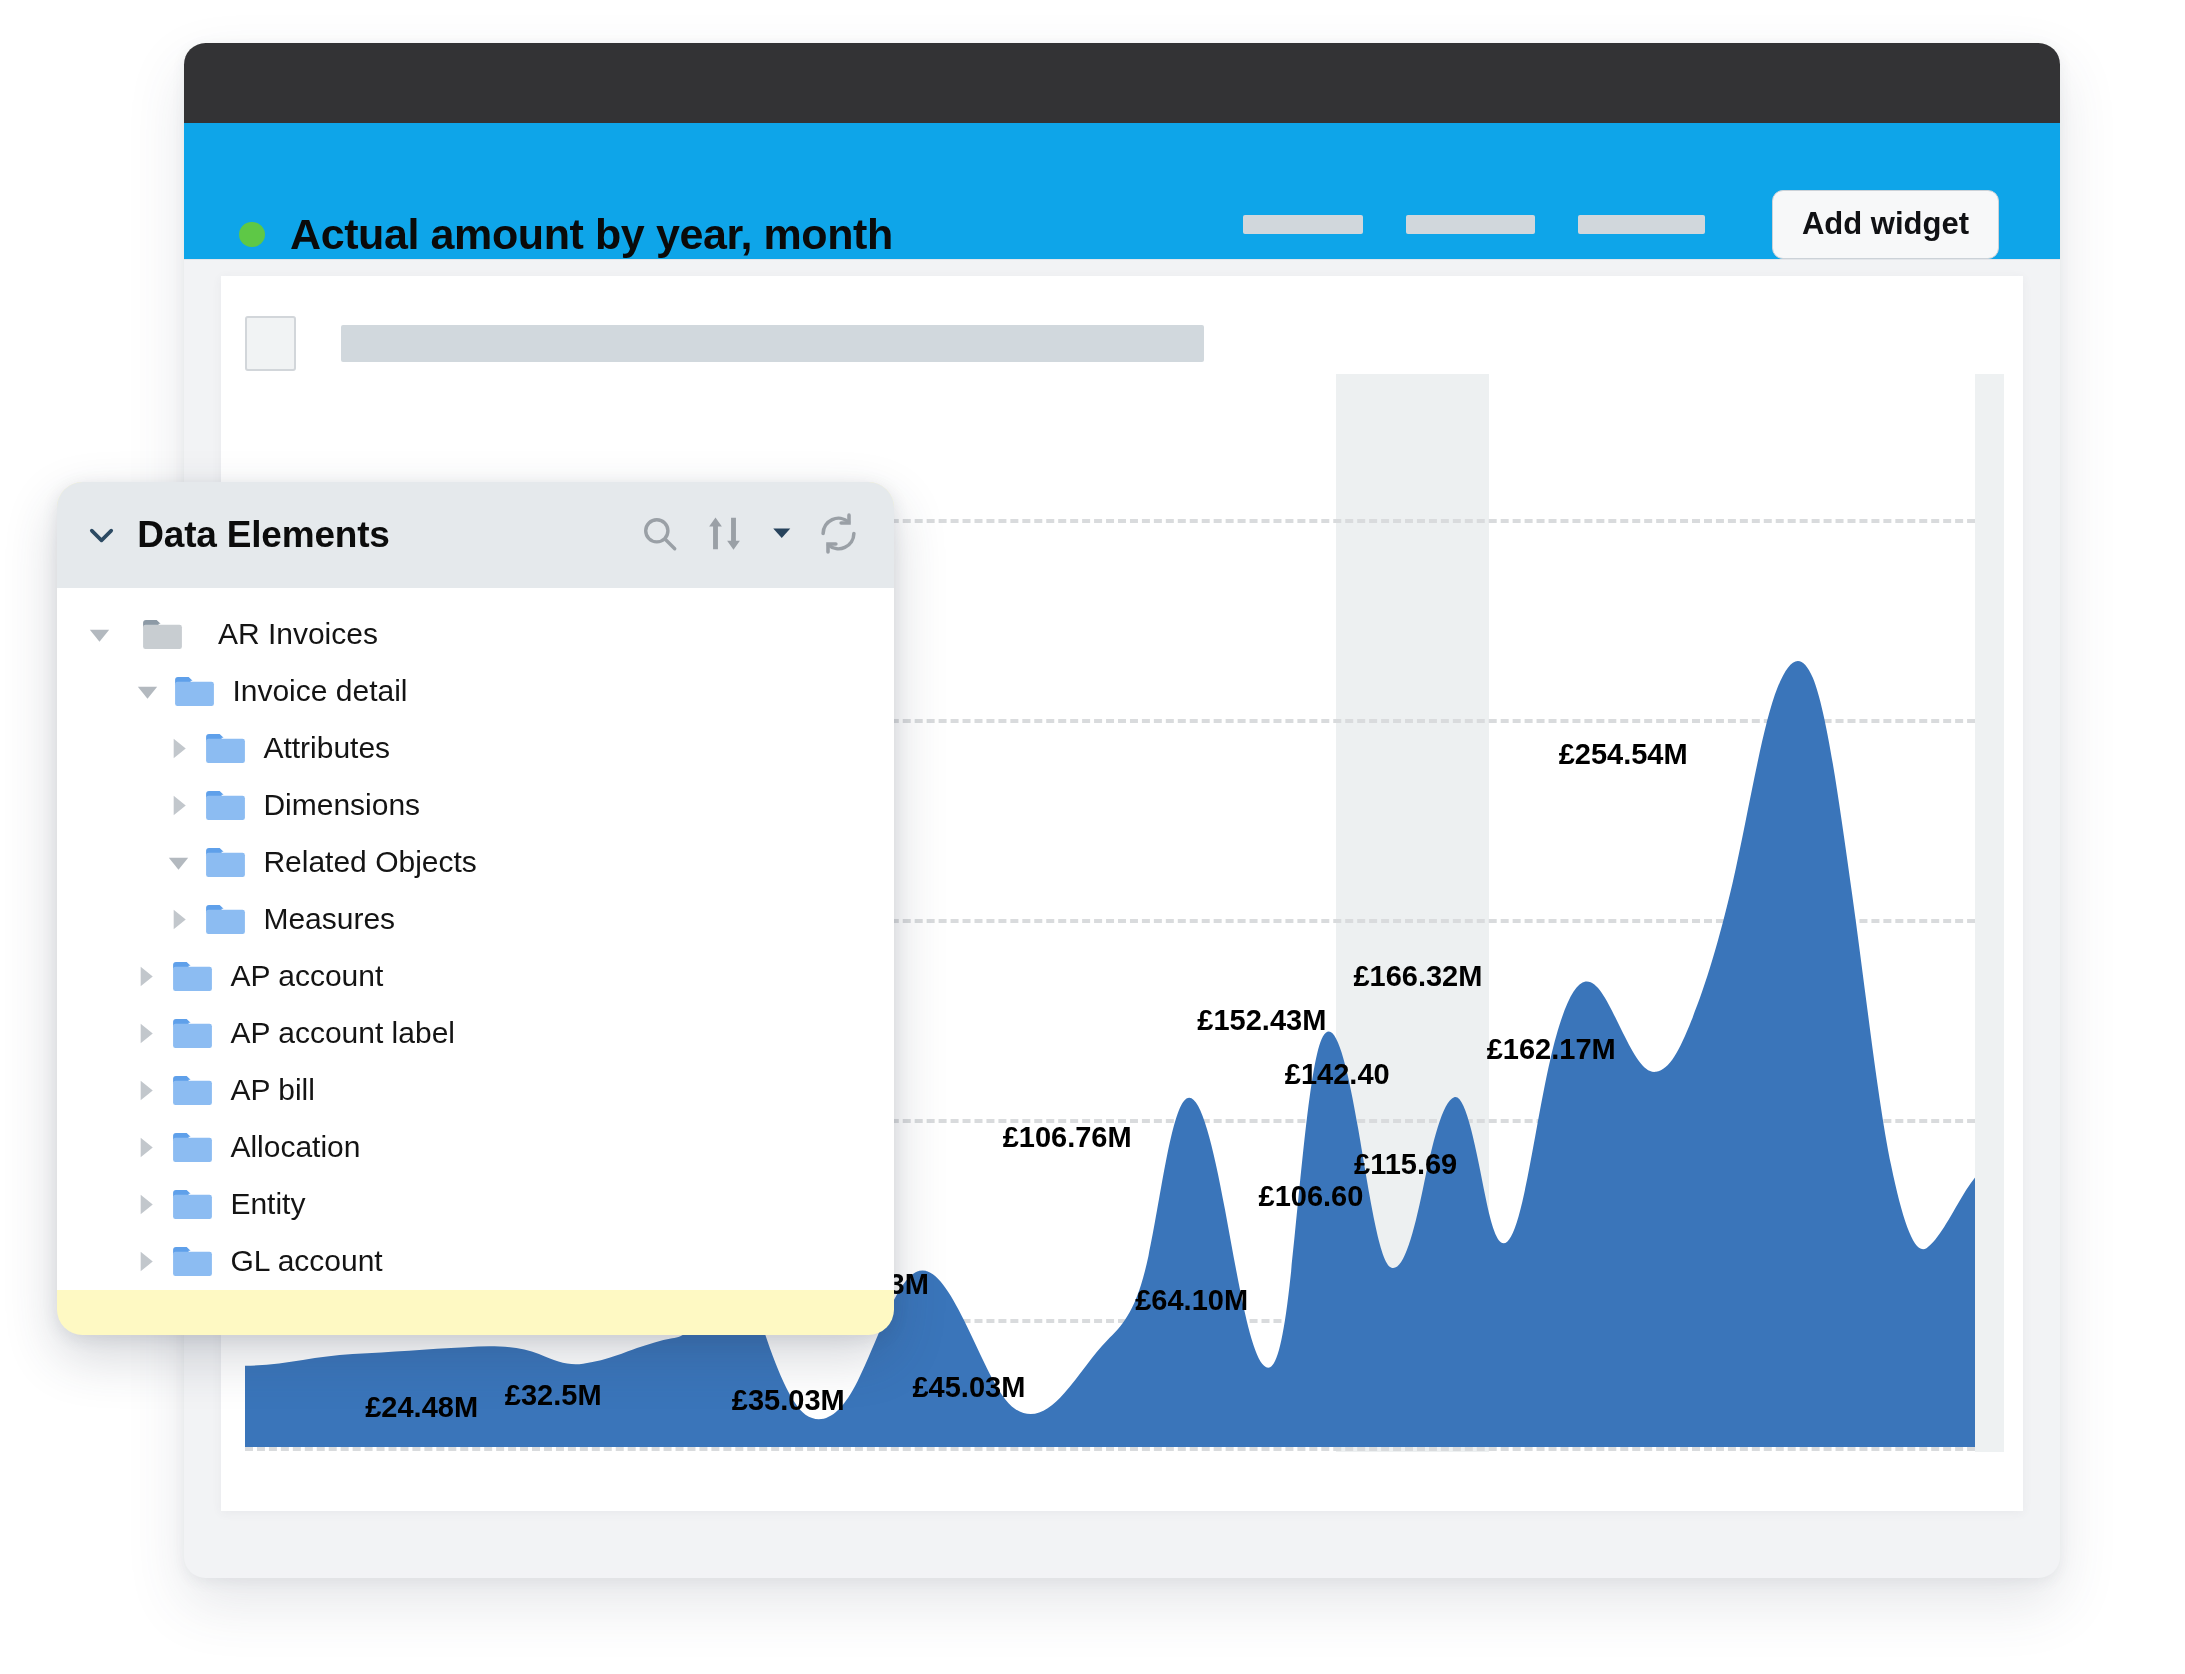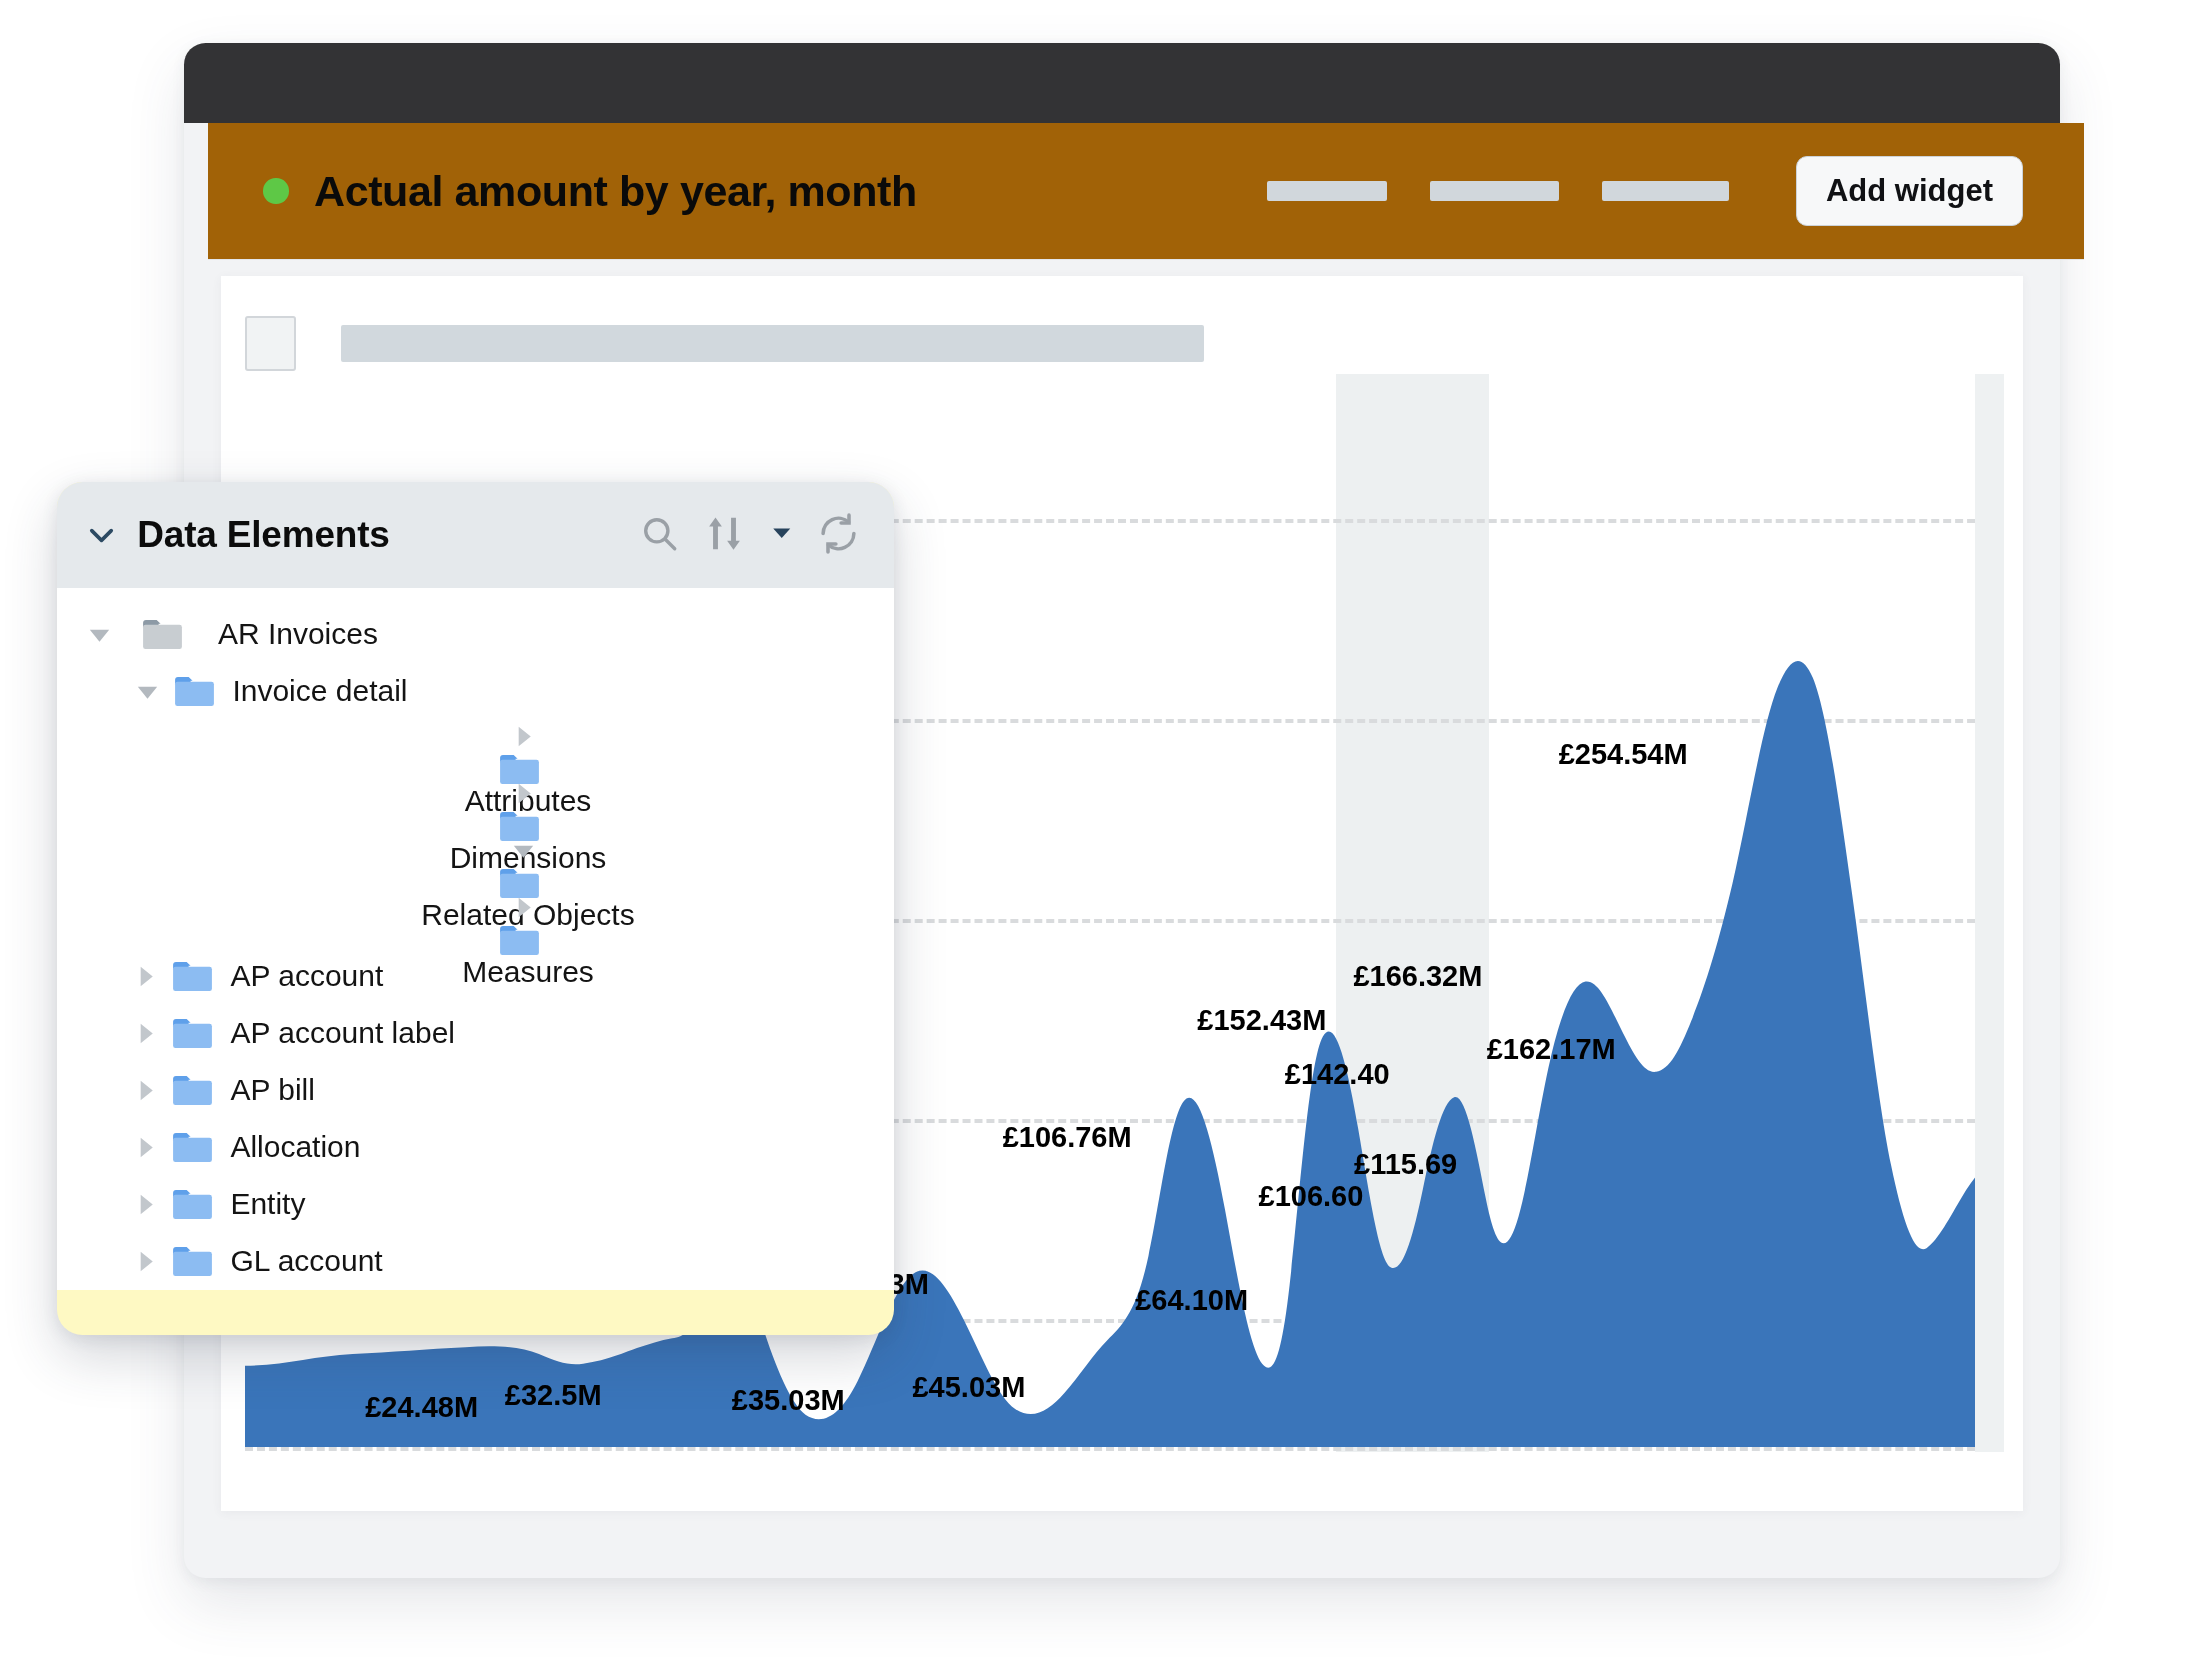--- a/index.html
+++ b/index.html
@@ -22,23 +22,23 @@
   }
   .titlebar {
     position: absolute; left: 0; top: 0;
     width: 100%; height: 80px;
     background: #333335;
     border-radius: 21.6px 21.6px 0 0;
   }
   .toolbar {
     position: absolute; left: 0; top: 80px;
     width: 100%; height: 137px;
-    background: #a16207;
+    background: #0ea5e9;
     border-bottom: 1px solid #e3e6ea;
-    display: flex; align-items: center; margin-left: 24px;
+    display: flex; align-items: flex-end;
   }
   .toolbar-left { display: flex; align-items: center; margin-left: 55px; }
   .green-dot {
     width: 25.5px; height: 25.5px; border-radius: 50%;
     background: #5ec846; margin-right: 25.5px; flex: none;
   }
   .widget-title {
     font-size: 43px; font-weight: bold; color: #0a0a0a;
     letter-spacing: -0.4px; white-space: nowrap;
   }
@@ -148,21 +148,21 @@
   .tw {
     width: 33px; height: 33px; flex: none;
     display: flex; align-items: center; justify-content: center;
     margin-right: 9.8px;
   }
   .folder { width: 41px; height: 33px; flex: none; margin-right: 17.6px; }
   .tree-label { line-height: 1; }
 
   .lvl0 { padding-left: 25.5px; gap: 17px; }
   .lvl1 { padding-left: 74px; }
-  .lvl2 { padding-left: 105px; flex-direction: column; }
+  .lvl2 { padding-left: 105px; }
   .lvl3 { padding-left: 72px; }
 </style>
 </head>
 <body>
 
 <div id="root">
 
   <div class="window">
 
     <div class="titlebar"></div>

